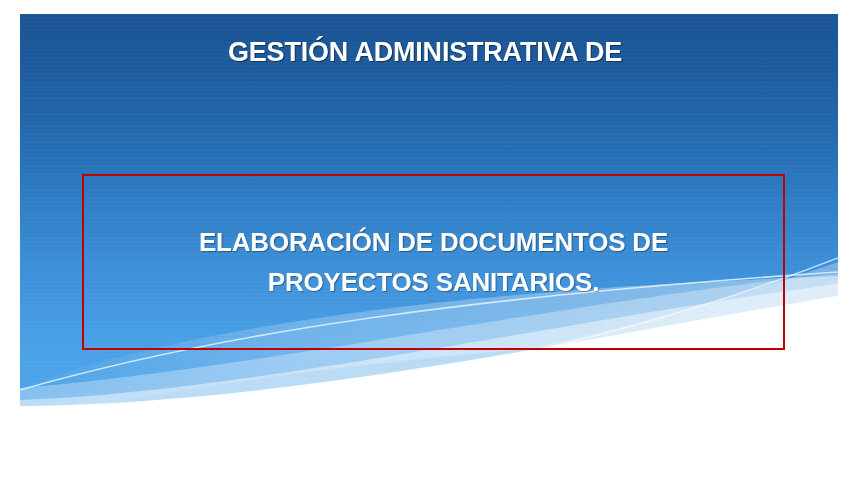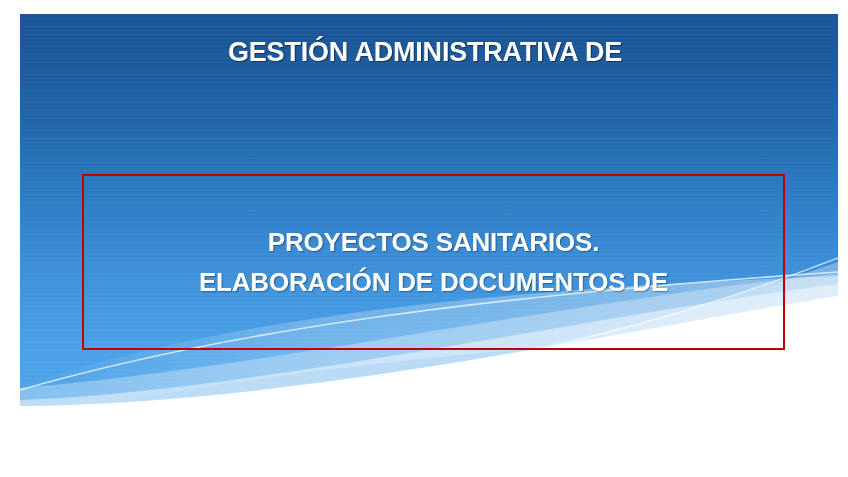--- a/index.html
+++ b/index.html
@@ -156,17 +156,17 @@
     </svg>
   </div>
 
   <div id="title-block">
     <div class="title-line">GESTIÓN ADMINISTRATIVA DE</div>
   </div>
 
   <div id="red-box"></div>
 
   <div id="subtitle-block">
+    <div class="subtitle-line">ELABORACIÓN DE DOCUMENTOS DE</div>
     <div class="subtitle-line">PROYECTOS SANITARIOS.</div>
-    <div class="subtitle-line">ELABORACIÓN DE DOCUMENTOS DE</div>
   </div>
 
 </div>
 
 </body></html>

